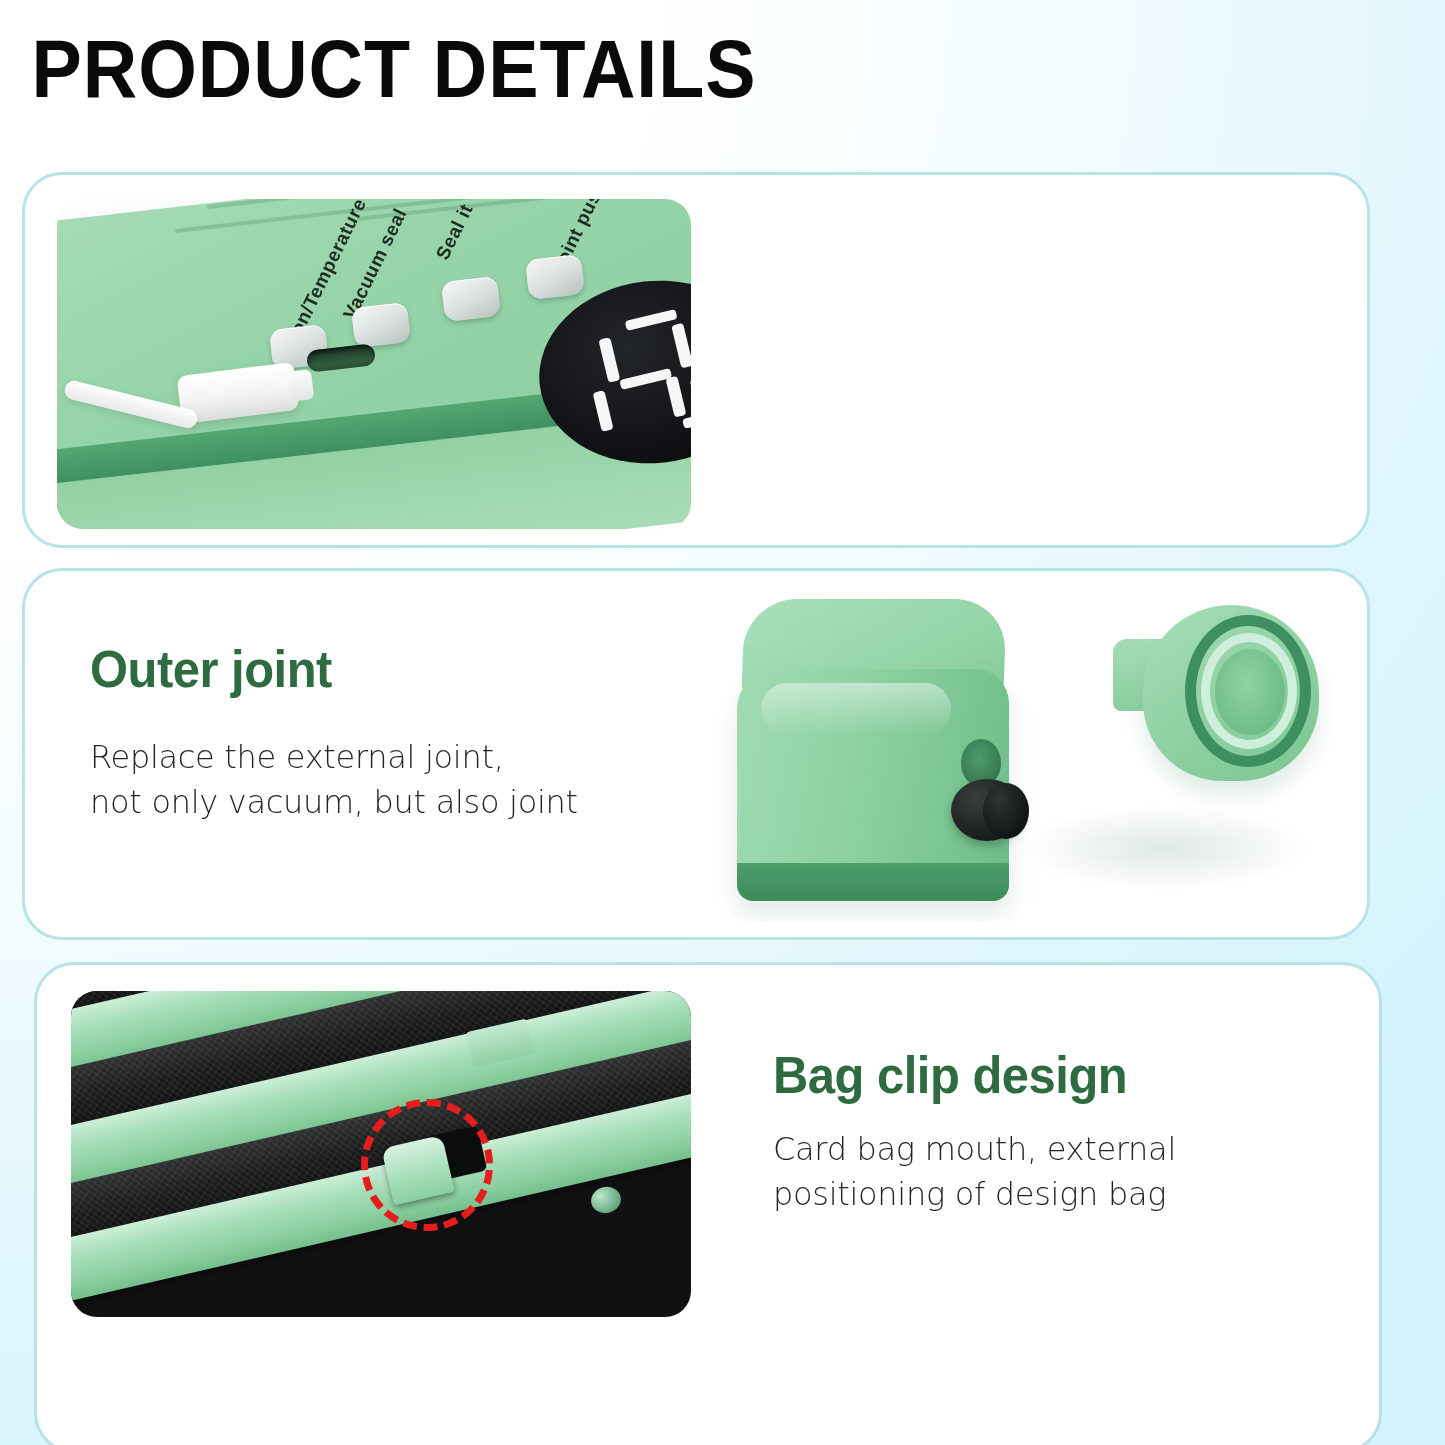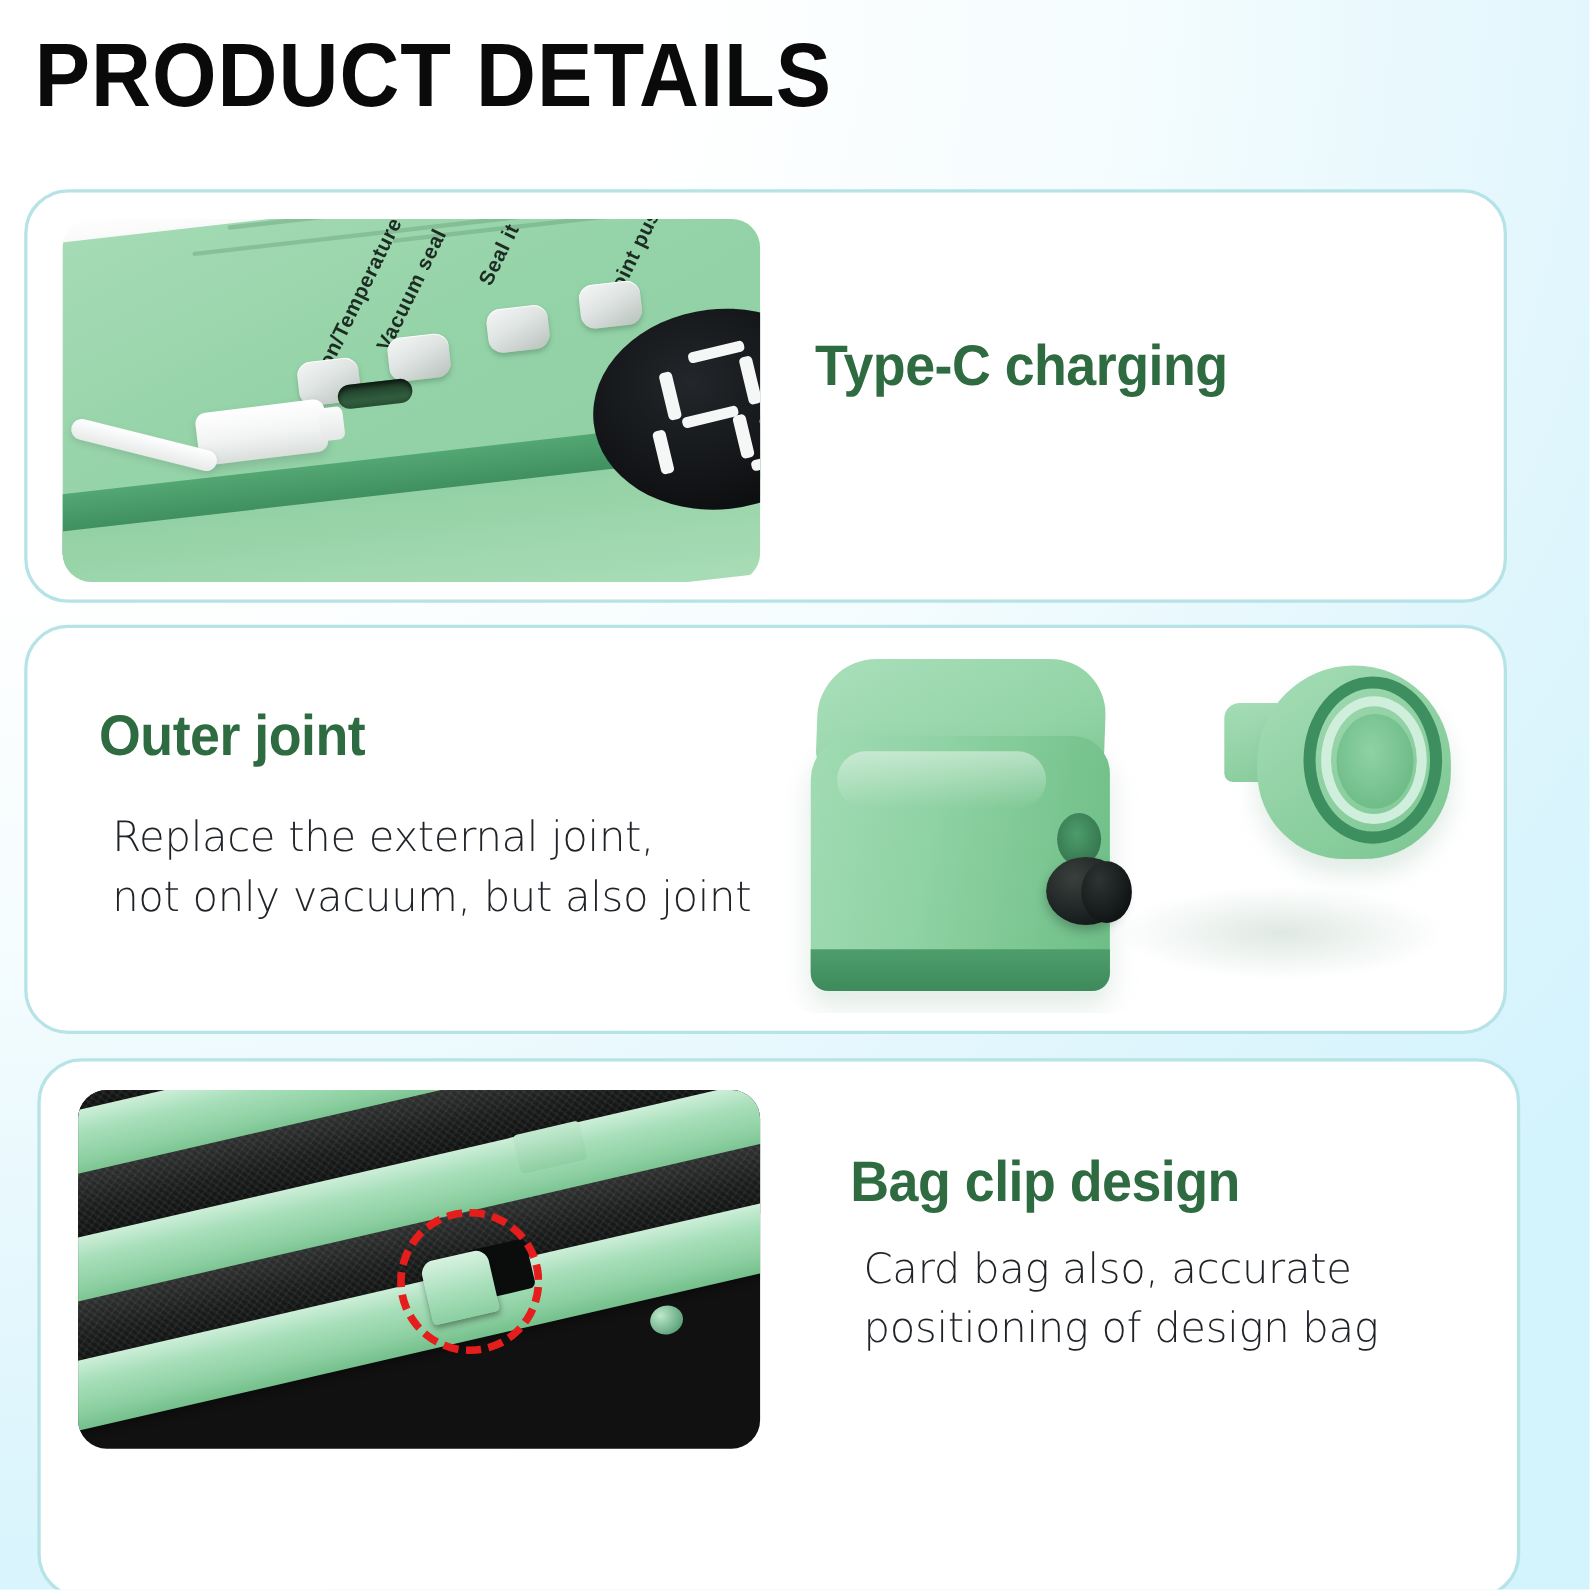--- a/index.html
+++ b/index.html
@@ -54,26 +54,25 @@
     color:#2f6b41;
     letter-spacing:-.5px;
     transform:scaleX(.94);
     transform-origin:left center;
     white-space:nowrap;
     text-shadow:2px 2px 0 rgba(255,255,255,.85);
   }
   .p{
     font-family:"DejaVu Sans", sans-serif;
     font-weight:300;
-    font-size:38px;
+    font-size:32px;
     line-height:1.42;
     color:#1f2328;
     letter-spacing:-.3px;
     white-space:nowrap;
-    margin-left:12px;
   }
 
   
   #photo1{ left:32px; top:24px; width:634px; height:330px; background:#fdfdfd; }
   .dev1-body{
     position:absolute; left:-60px; top:-14px; width:760px; height:300px;
     background:linear-gradient(160deg,#a7dcb6 0%,#95d3a8 45%,#8ccfa1 100%);
     border-radius:0 0 90px 0;
     transform:rotate(-6.5deg);
     box-shadow:0 14px 26px rgba(120,170,140,.30);
@@ -288,23 +287,20 @@
         <div class="seg" style="left:140px; top:46px; width:12px; height:44px; transform:rotate(-7deg);"></div>
         <div class="seg" style="left:80px; top:92px; width:52px; height:10px; transform:rotate(-7deg);"></div>
         <div class="seg" style="left:54px; top:104px; width:12px; height:40px; transform:rotate(-7deg);"></div>
         <div class="seg" style="left:128px; top:98px; width:12px; height:40px; transform:rotate(-7deg);"></div>
         <div class="seg" style="left:150px; top:100px; width:48px; height:10px; transform:rotate(-7deg);"></div>
 
         <div class="seg" style="left:138px; top:138px; width:48px; height:10px; transform:rotate(-7deg);"></div>
       </div>
     </div>
 
-    <div class="txtblock" style="left:716px; top:128px;">
-      <div class="h2">Type-C charging</div>
-    </div>
   </div>
 
   <div class="card" id="card2">
 
     <div class="txtblock" style="left:65px; top:68px;">
       <div class="h2">Outer joint</div>
       <div class="p" style="margin-top:36px;">Replace the external joint,</div>
       <div class="p">not only vacuum, but also joint</div>
     </div>
 
@@ -338,18 +334,18 @@
 
       <div class="notch"></div>
       <div class="clip-slot"></div>
       <div class="clip-tab"></div>
       <div class="dot-screw"></div>
       <div class="red-circle"></div>
     </div>
 
     <div class="txtblock" style="left:736px; top:80px;">
       <div class="h2">Bag clip design</div>
-      <div class="p" style="margin-top:22px;">Card bag also, accurate</div>
+      <div class="p" style="margin-top:22px;">Card bag mouth, external</div>
       <div class="p">positioning of design bag</div>
     </div>
   </div>
 
 </div>
 
 </body></html>

